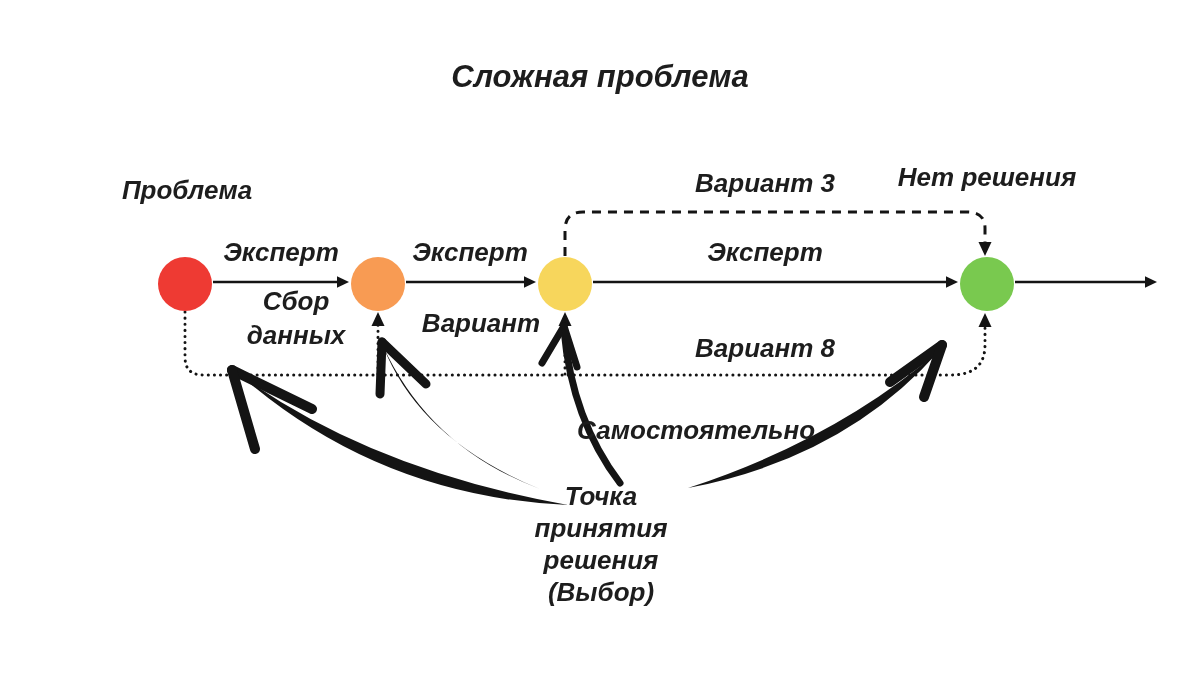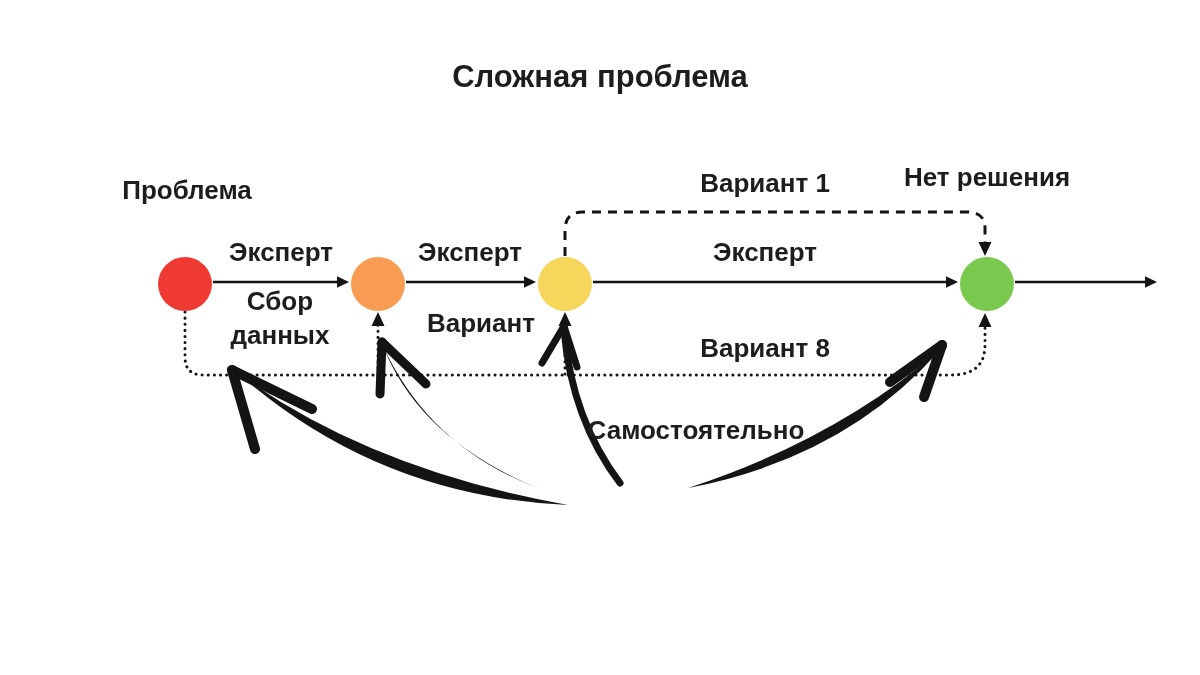--- a/index.html
+++ b/index.html
@@ -7,20 +7,21 @@
     padding: 0;
     background: #ffffff;
     font-family: "Liberation Sans", "DejaVu Sans", sans-serif;
   }
   .canvas {
     position: relative;
     width: 1200px;
     height: 675px;
     background: #ffffff;
     overflow: hidden;
+    font-style: italic;
   }
   .art {
     position: absolute;
     left: 0;
     top: 0;
   }
   .lbl {
     position: absolute;
     transform: translateX(-50%);
     color: #1d1d1d;
@@ -113,31 +114,35 @@
     <circle cx="565" cy="284" r="27" fill="#f7d65c"></circle>
     <circle cx="987" cy="284" r="27" fill="#79c94f"></circle>
   </svg>
 
   <div class="lbl title" style="left:600px; top:58px;">Сложная проблема</div>
 
   <div class="lbl" style="left:187px; top:175px;">Проблема</div>
 
   <div class="lbl" style="left:281px; top:237px;">Эксперт</div>
 
-  <div class="lbl two-line" style="left:280px; top:284px;">Сбор
+  <div class="lbl two-line" style="left:296px; top:284px;">Сбор
 данных</div>
 
   <div class="lbl" style="left:470px; top:237px;">Эксперт</div>
 
   <div class="lbl" style="left:481px; top:308px;">Вариант</div>
 
   <div class="lbl" style="left:765px; top:237px;">Эксперт</div>
 
-  <div class="lbl" style="left:765px; top:168px;">Вариант 1</div>
+  <div class="lbl" style="left:765px; top:168px;">Вариант 3</div>
 
   <div class="lbl" style="left:987px; top:162px;">Нет решения</div>
 
   <div class="lbl" style="left:765px; top:333px;">Вариант 8</div>
 
   <div class="lbl" style="left:696px; top:415px;">Самостоятельно</div>
 
+  <div class="lbl multi-line" style="left:601px; top:480px;">Точка
+принятия
+решения
+(Выбор)</div>
 
 </div>
 
 </body></html>

